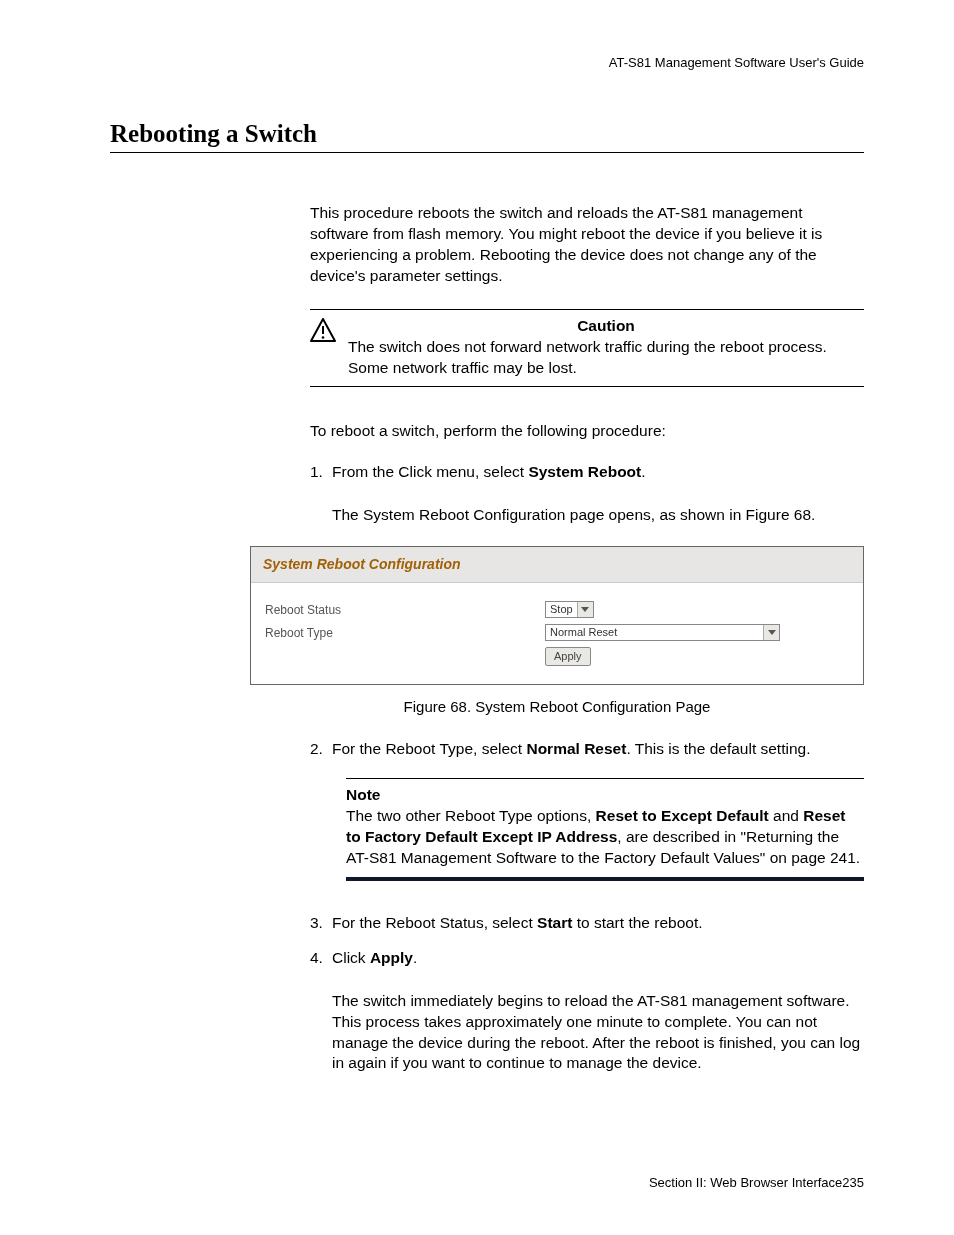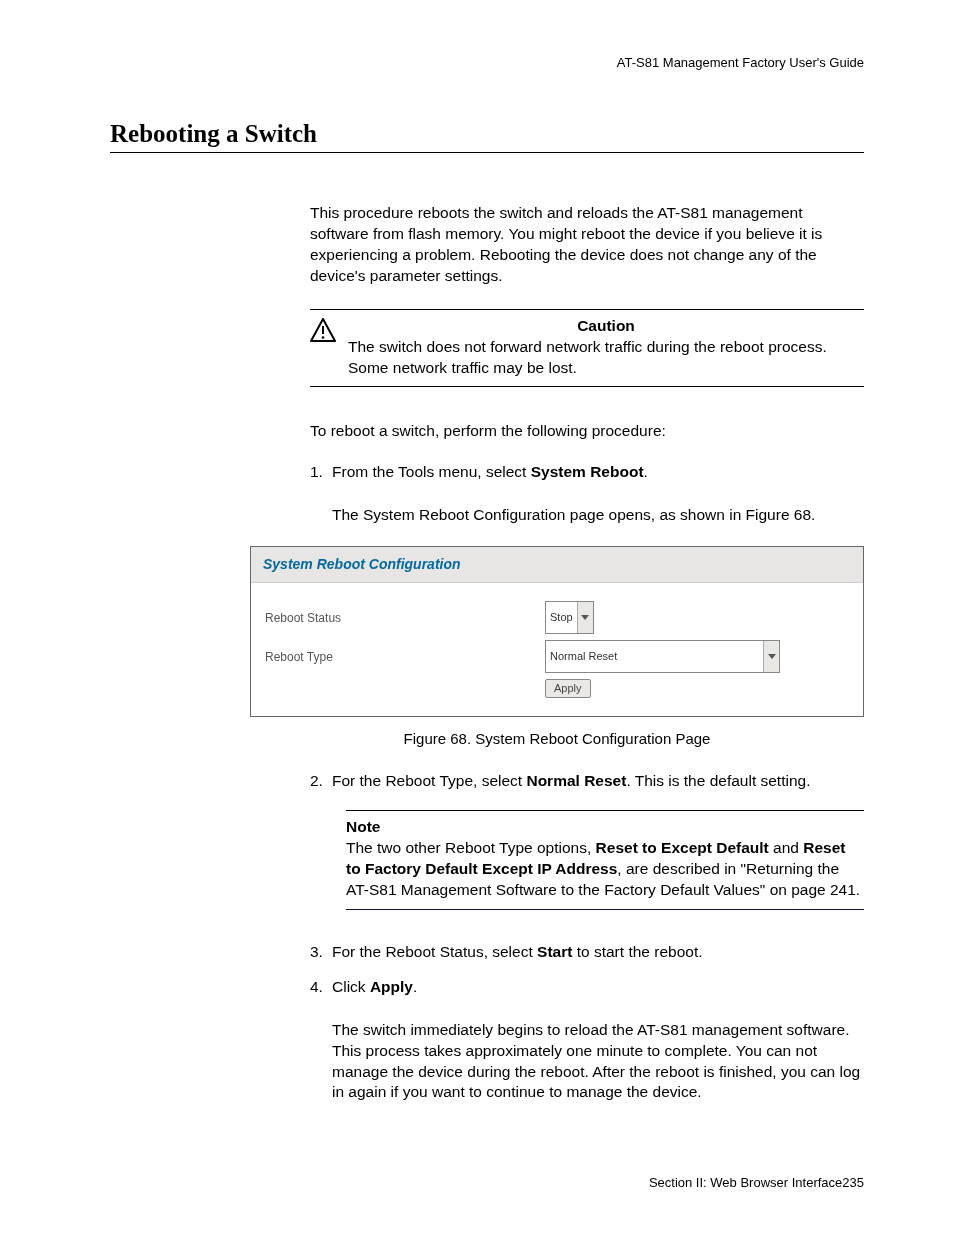--- a/index.html
+++ b/index.html
@@ -81,21 +81,21 @@
       margin-left: -60px;
       margin-top: 20px;
       margin-bottom: 10px;
       background: #fff;
     }
     .figure-header {
       background: #e8e6e4;
       padding: 8px 12px;
       font-style: italic;
       font-weight: bold;
-      color: #0369a1;
+      color: #a16207;
       font-size: 14px;
       border-bottom: 1px solid #ccc;
     }
     .figure-body {
       padding: 18px 14px 12px 14px;
     }
     .figure-row {
       display: flex;
       margin-bottom: 6px;
       font-size: 12px;
@@ -108,21 +108,21 @@
     .figure-control {
       flex: 1;
     }
     .sel {
       display: inline-flex;
       align-items: center;
       border: 1px solid #888;
       background: #fff;
       font-size: 11px;
       color: #333;
-      height: 33px;
+      height: 17px;
       box-sizing: border-box;
     }
     .sel .sel-text {
       padding: 1px 4px;
     }
     .sel .sel-arrow {
       width: 15px;
       height: 100%;
       background: #eae8e4;
       border-left: 1px solid #aaa;
@@ -142,21 +142,21 @@
       border-radius: 2px;
     }
     .figure-caption {
       text-align: center;
       font-size: 15px;
       margin: 12px 0 22px 0;
       margin-left: -60px;
     }
     .note {
       border-top: 1px solid #000;
-      border-bottom: 1px solid #0f172a;
+      border-bottom: 4px solid #0f172a;
       padding: 6px 0 8px 0;
       margin-left: 36px;
       margin-top: 18px;
       margin-bottom: 32px;
     }
     .note-title {
       font-weight: bold;
     }
     .footer {
       position: absolute;
@@ -167,21 +167,21 @@
       display: flex;
       justify-content: flex-end;
     }
     b { font-weight: bold; }
     svg { display: block; }
   </style>
 </head>
 <body>
 
 <div class="page">
-  <div class="header">AT-S81 Management Factory User's Guide</div>
+  <div class="header">AT-S81 Management Software User's Guide</div>
 
   <h1>Rebooting a Switch</h1>
 
   <div class="content">
     <div class="intro">This procedure reboots the switch and reloads the AT-S81 management software from flash memory. You might reboot the device if you believe it is experiencing a problem. Rebooting the device does not change any of the device's parameter settings.</div>
 
     <div class="callout">
       <div class="icon-wrap">
         <svg width="26" height="24" viewBox="0 0 26 24">
           <path d="M13 1 L25 23 L1 23 Z" fill="none" stroke="#000" stroke-width="2" stroke-linejoin="round"></path>
@@ -191,21 +191,21 @@
       </div>
       <div class="callout-body">
         <div class="callout-title">Caution</div>
         <div>The switch does not forward network traffic during the reboot process. Some network traffic may be lost.</div>
       </div>
     </div>
 
     <div class="lead">To reboot a switch, perform the following procedure:</div>
 
     <div class="step">
-      <span class="step-num">1.</span><span>From the Tools menu, select </span><b>System Reboot</b><span>.</span>
+      <span class="step-num">1.</span><span>From the Click menu, select </span><b>System Reboot</b><span>.</span>
       <div class="step-desc">The System Reboot Configuration page opens, as shown in Figure 68.</div>
     </div>
 
     <div class="figure">
       <div class="figure-header">System Reboot Configuration</div>
       <div class="figure-body">
         <div class="figure-row">
           <div class="figure-label">Reboot Status</div>
           <div class="figure-control">
             <div class="sel">

